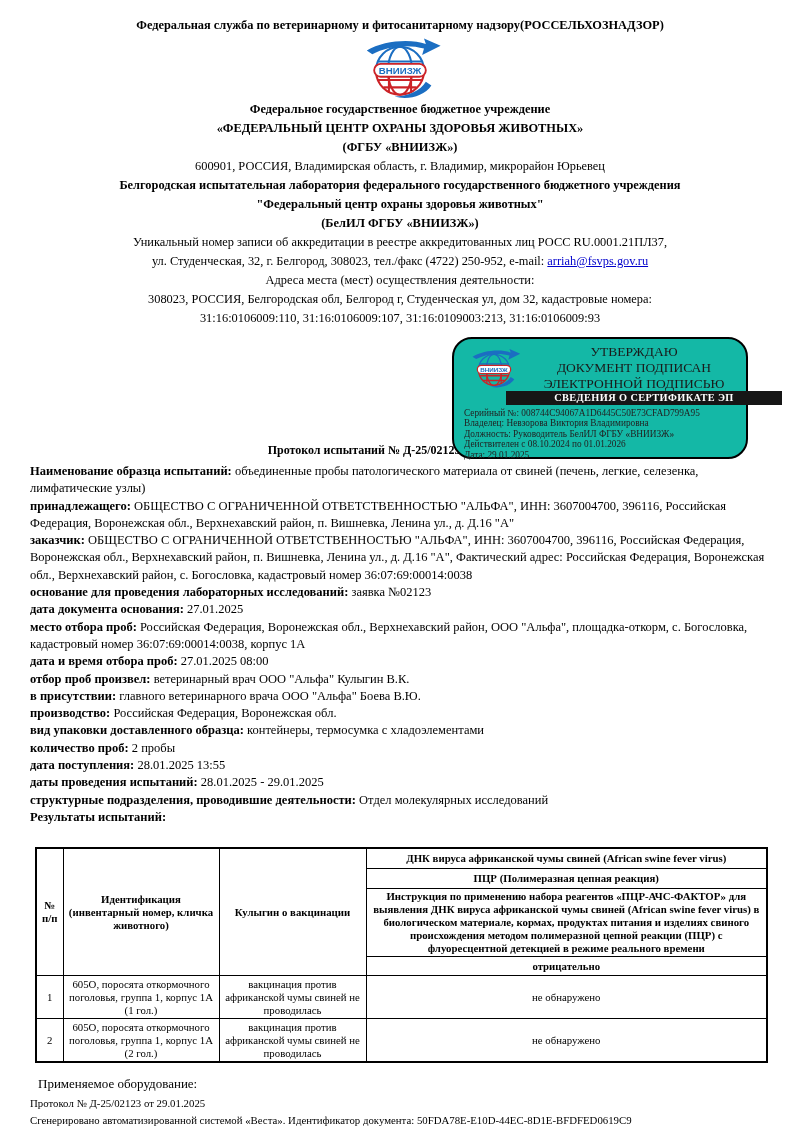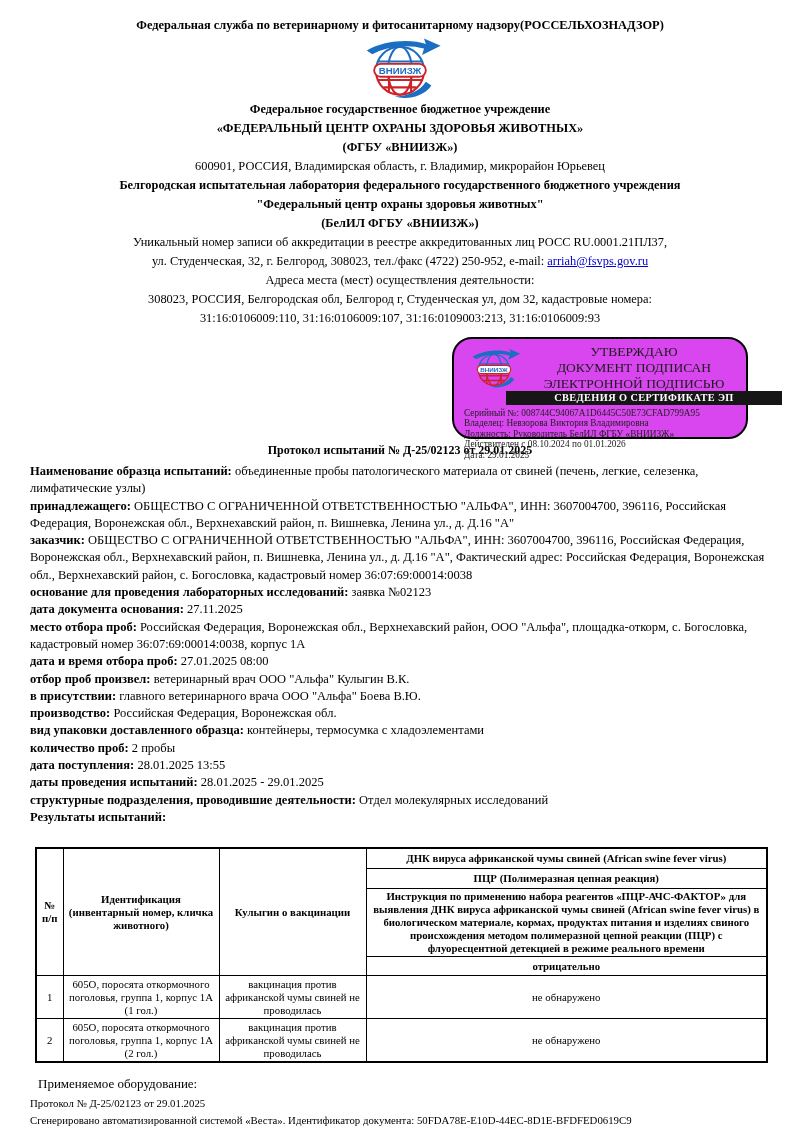--- a/index.html
+++ b/index.html
@@ -4,21 +4,21 @@
 <style>
   html,body{margin:0;padding:0;background:#fff;}
   .page{position:relative;width:800px;height:1132px;background:#fff;overflow:hidden;
         font-family:"Liberation Serif","DejaVu Serif",serif;color:#000;}
   
   .header{padding-top:16px;text-align:center;font-size:12.4px;line-height:19px;}
   .b{font-weight:bold;}
   .logo{display:block;margin:2px auto 1px;width:96px;height:62px;}
   .link{color:#0000cc;text-decoration:underline;cursor:pointer;}
   
-  .stamp{position:absolute;left:452px;top:337px;width:296px;height:102px;background:#d946ef;
+  .stamp{position:absolute;left:452px;top:337px;width:296px;height:122px;background:#14b8a6;
          border:2.5px solid #000;border-radius:20px;box-sizing:border-box;z-index:5;}
   .stamp-logo{position:absolute;left:9px;top:6px;width:62px;height:46px;}
   .stamp-head{position:absolute;left:70px;top:4px;width:220px;text-align:center;color:#1a1a1a;}
   .stamp-approve{font-size:13.5px;line-height:17px;}
   .stamp-signed{font-size:13.5px;line-height:16px;}
   .cert-bar{position:absolute;left:8px;top:52px;width:276px;height:14px;background:#161616;color:#fff;
             font-size:10.3px;font-weight:bold;text-align:center;line-height:14px;letter-spacing:.4px;margin-left:44px;}
   .stamp-details{position:absolute;left:10px;top:69px;width:278px;font-size:9.3px;line-height:10.4px;color:#222;}
   
   .title{margin-top:112px;text-align:center;font-weight:bold;font-size:12px;line-height:20px;}
@@ -130,21 +130,21 @@
     </div>
   </div>
 
   <div class="title">Протокол испытаний № Д-25/02123 от 29.01.2025</div>
 
   <div class="body">
     <div class="field"><span class="b">Наименование образца испытаний:</span> <span>объединенные пробы патологического материала от свиней (печень, легкие, селезенка, лимфатические узлы)</span></div>
     <div class="field"><span class="b">принадлежащего:</span> <span>ОБЩЕСТВО С ОГРАНИЧЕННОЙ ОТВЕТСТВЕННОСТЬЮ "АЛЬФА", ИНН: 3607004700, 396116, Российская Федерация, Воронежская обл., Верхнехавский район, п. Вишневка, Ленина ул., д. Д.16 "А"</span></div>
     <div class="field"><span class="b">заказчик:</span> <span>ОБЩЕСТВО С ОГРАНИЧЕННОЙ ОТВЕТСТВЕННОСТЬЮ "АЛЬФА", ИНН: 3607004700, 396116, Российская Федерация, Воронежская обл., Верхнехавский район, п. Вишневка, Ленина ул., д. Д.16 "А", Фактический адрес: Российская Федерация, Воронежская обл., Верхнехавский район, с. Богословка, кадастровый номер 36:07:69:00014:0038</span></div>
     <div class="field"><span class="b">основание для проведения лабораторных исследований:</span> <span>заявка №02123</span></div>
-    <div class="field"><span class="b">дата документа основания:</span> <span>27.11.2025</span></div>
+    <div class="field"><span class="b">дата документа основания:</span> <span>27.01.2025</span></div>
     <div class="field"><span class="b">место отбора проб:</span> <span>Российская Федерация, Воронежская обл., Верхнехавский район, ООО "Альфа", площадка-откорм, с. Богословка, кадастровый номер 36:07:69:00014:0038, корпус 1А</span></div>
     <div class="field"><span class="b">дата и время отбора проб:</span> <span>27.01.2025 08:00</span></div>
     <div class="field"><span class="b">отбор проб произвел:</span> <span>ветеринарный врач ООО "Альфа" Кулыгин В.К.</span></div>
     <div class="field"><span class="b">в присутствии:</span> <span>главного ветеринарного врача ООО "Альфа" Боева В.Ю.</span></div>
     <div class="field"><span class="b">производство:</span> <span>Российская Федерация, Воронежская обл.</span></div>
     <div class="field"><span class="b">вид упаковки доставленного образца:</span> <span>контейнеры, термосумка с хладоэлементами</span></div>
     <div class="field"><span class="b">количество проб:</span> <span>2 пробы</span></div>
     <div class="field"><span class="b">дата поступления:</span> <span>28.01.2025 13:55</span></div>
     <div class="field"><span class="b">даты проведения испытаний:</span> <span>28.01.2025 - 29.01.2025</span></div>
     <div class="field"><span class="b">структурные подразделения, проводившие деятельности:</span> <span>Отдел молекулярных исследований</span></div>

